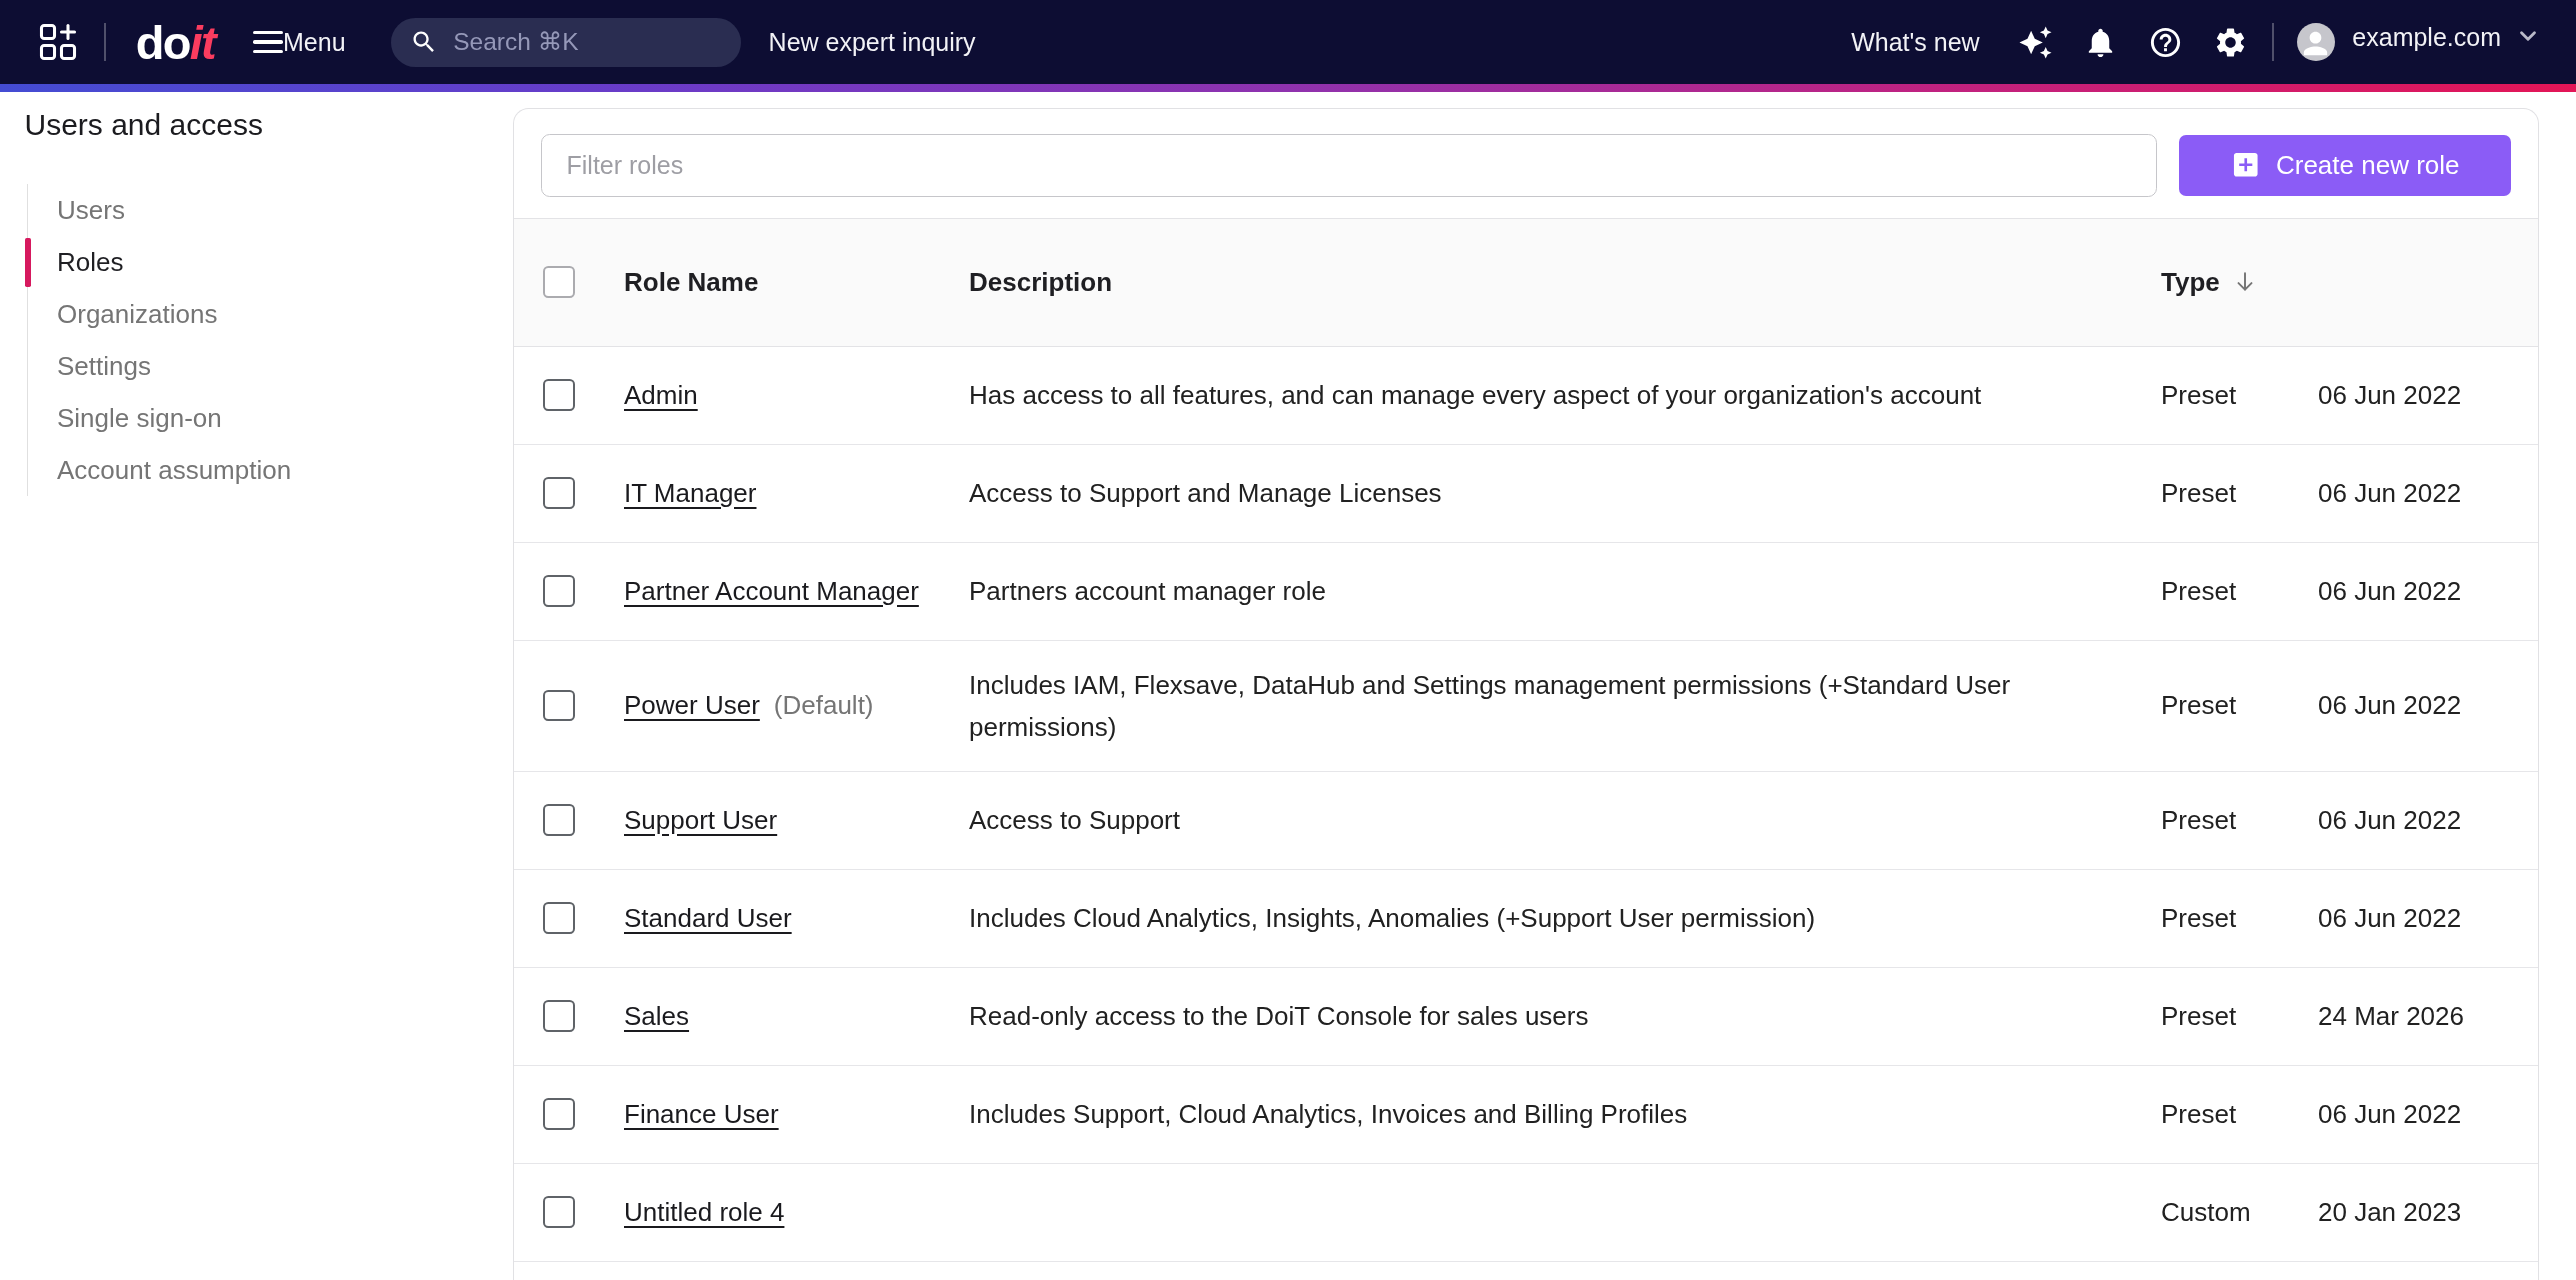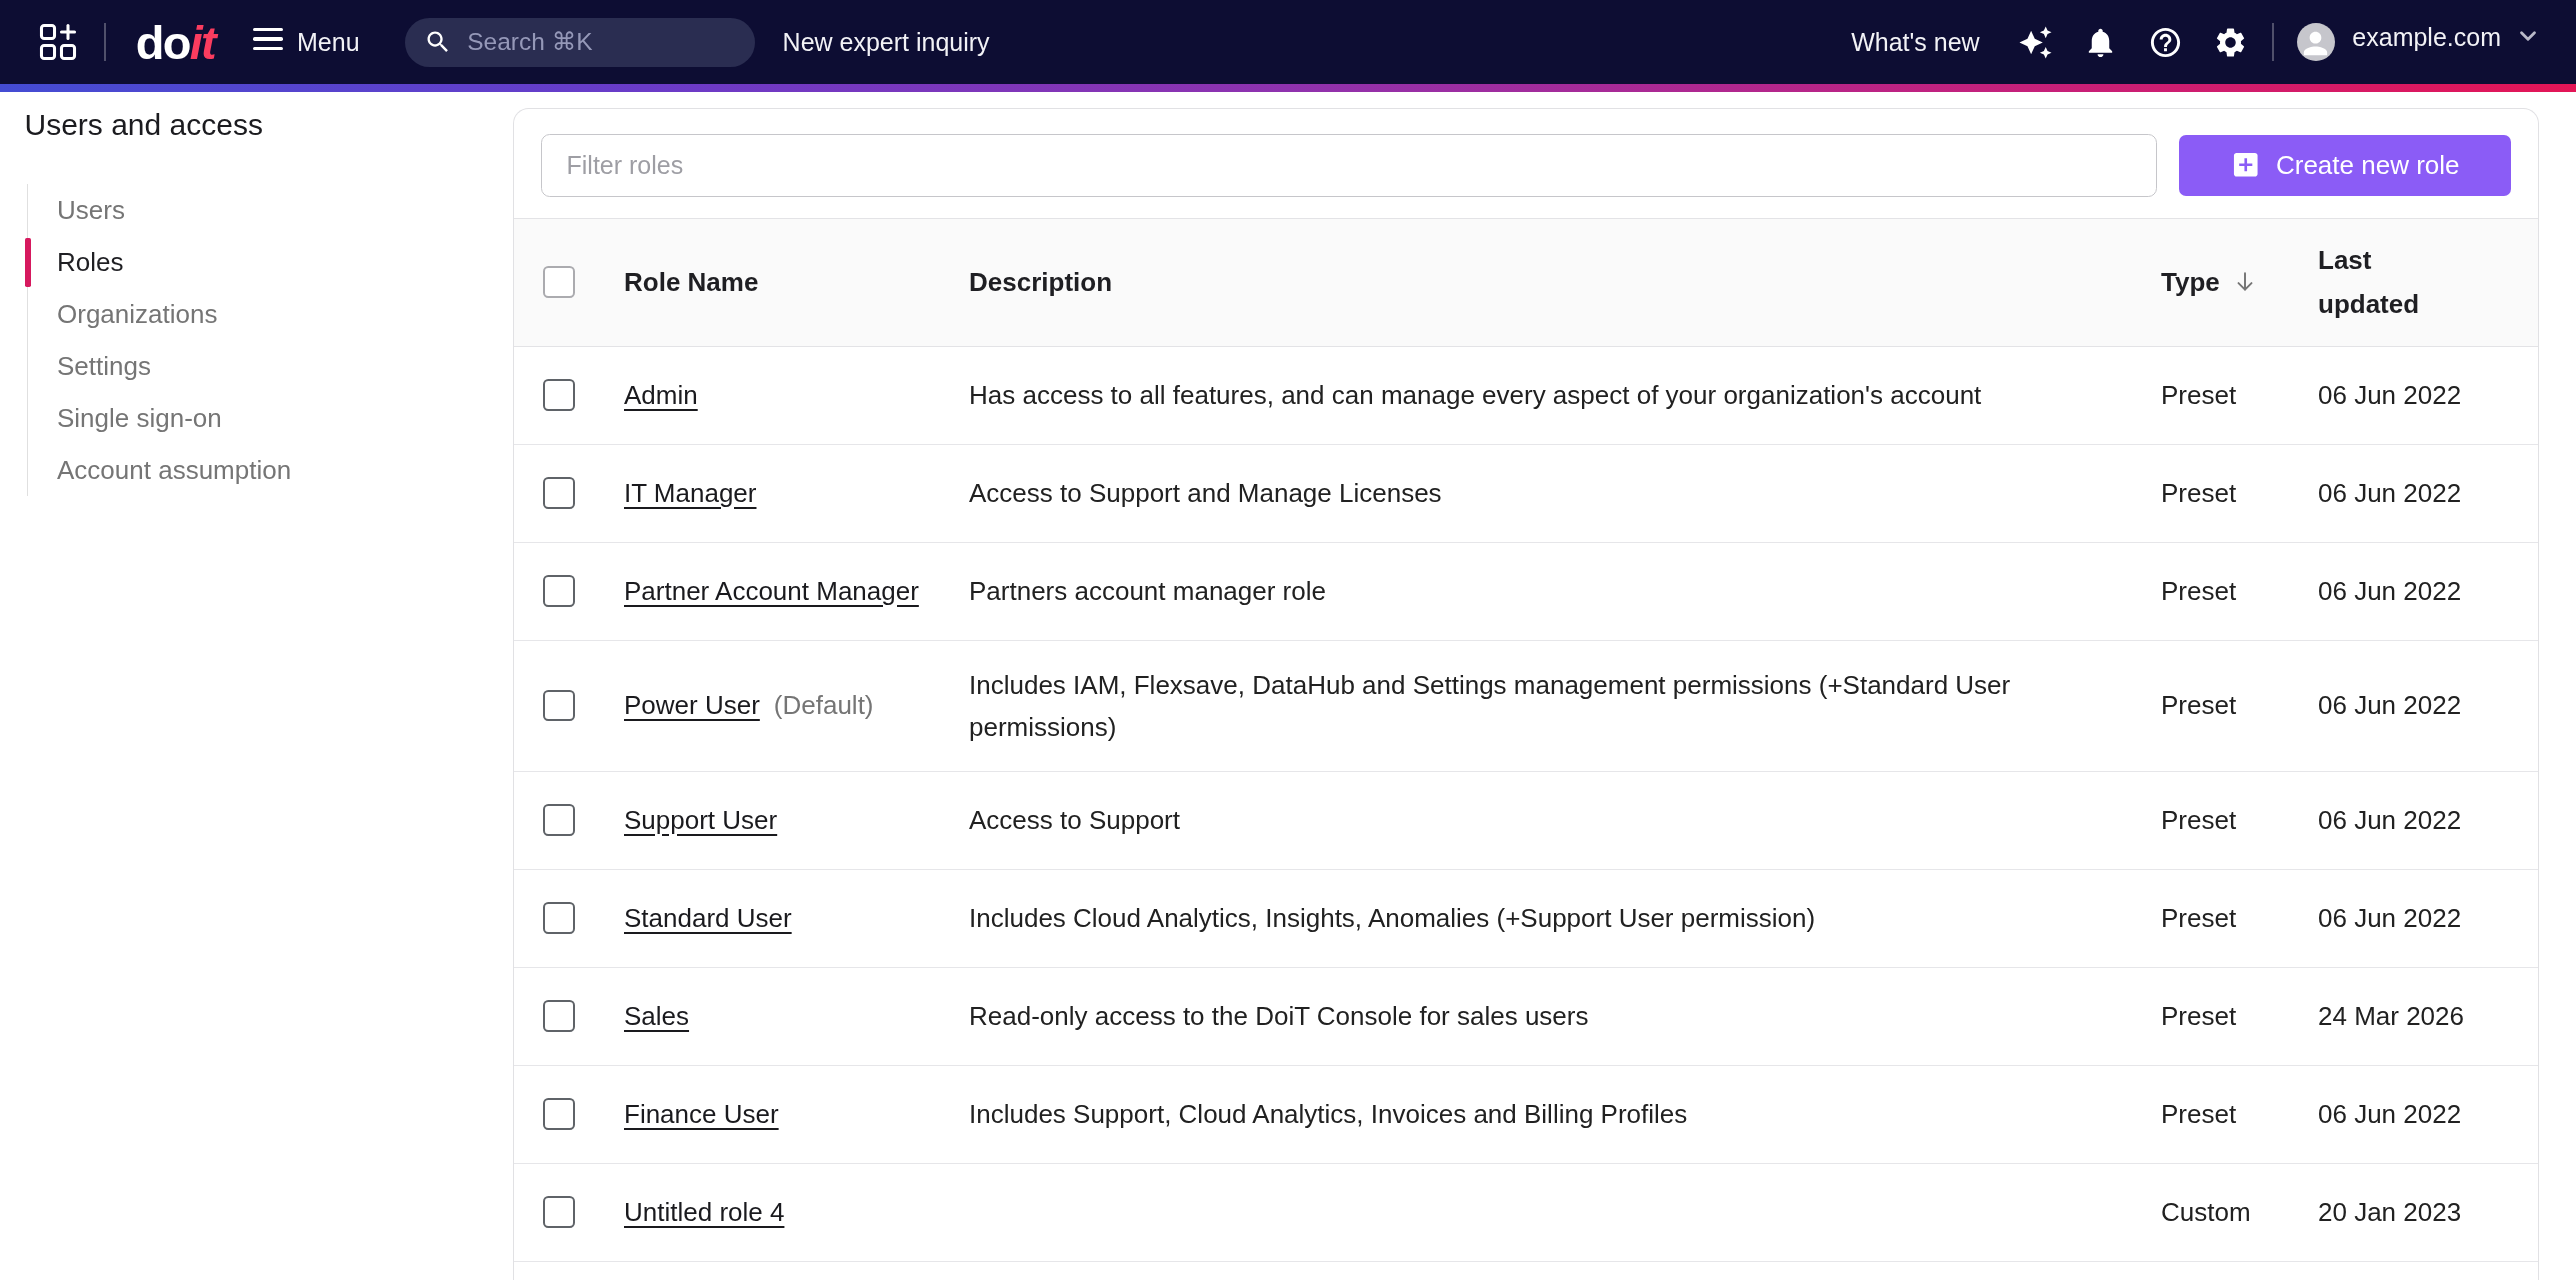--- a/index.html
+++ b/index.html
@@ -20,21 +20,21 @@
   }
   .nav-left, .nav-right { display: flex; align-items: center; }
   .icon-btn {
     display: flex; align-items: center; justify-content: center;
     background: none; border: none; cursor: pointer; color: #fff;
   }
   .nav-divider { width: 1.7px; height: 38px; background: rgba(255,255,255,0.28); }
   .logo { font-size: 47px; font-weight: 800; letter-spacing: -1.7px; margin: 0 38px 0 30px; line-height: 1; }
   .logo .logo-do { color: #ffffff; }
   .logo .logo-it { color: #fa3c5f; font-style: italic; }
-  .menu-btn { display: flex; align-items: flex-start; gap: 14px; margin-right: 45px; }
+  .menu-btn { display: flex; align-items: center; margin-right: 45px; }
   .hamburger { display: flex; flex-direction: column; gap: 6.1px; }
   .hamburger span { display: block; width: 30px; height: 3.5px; background: #ffffff; border-radius: 1.7px; }
   .nav-label { color: #f2f2f6; font-size: 25px; }
   .searchbox {
     display: flex; align-items: center; gap: 15.7px;
     width: 350px; height: 49px; border-radius: 24.5px;
     background: #2a2d51; padding: 0 19px; margin-right: 28px;
   }
   .searchbox input {
     background: transparent; border: none; outline: none;
@@ -262,23 +262,20 @@
     <div>Description</div>
     <div class="th-type">
       <span>Type</span>
       <span>
         <svg width="26" height="26" viewBox="0 0 24 24" fill="none" stroke="#757575" stroke-width="1.8" stroke-linecap="round" stroke-linejoin="round">
           <line x1="12" y1="4" x2="12" y2="19"></line>
             <polyline points="6 13 12 19 18 13"></polyline>
         </svg>
       </span>
     </div>
-    <div class="th-updated">
-      <span>Last updated</span>
-    </div>
   </div>
 
   <div id="rows">
   <div class="rgrid trow">
     <div>
           <div class="checkbox"></div>
         </div>
     <div class="role-cell">
       <span class="role-link">Admin</span>
       <span class="role-suffix"></span>

